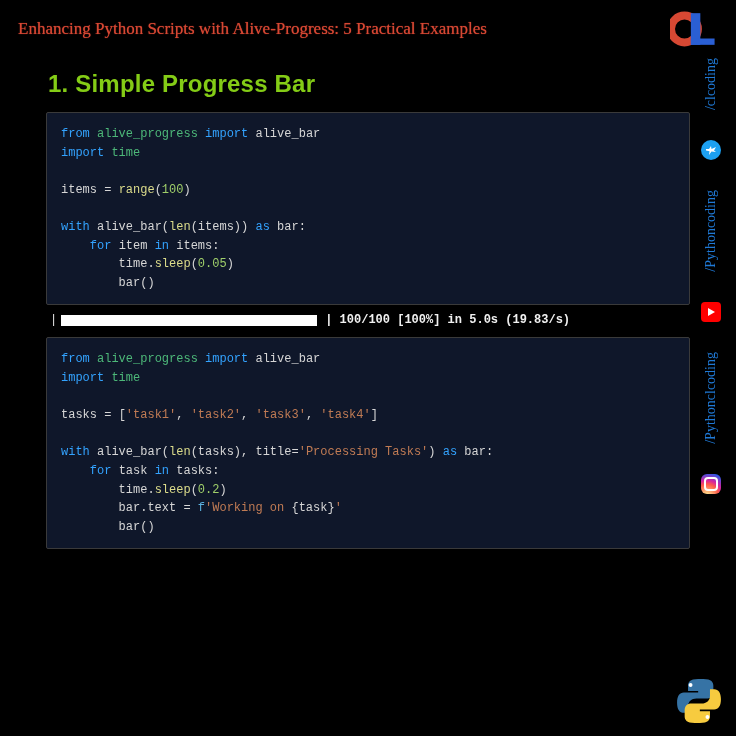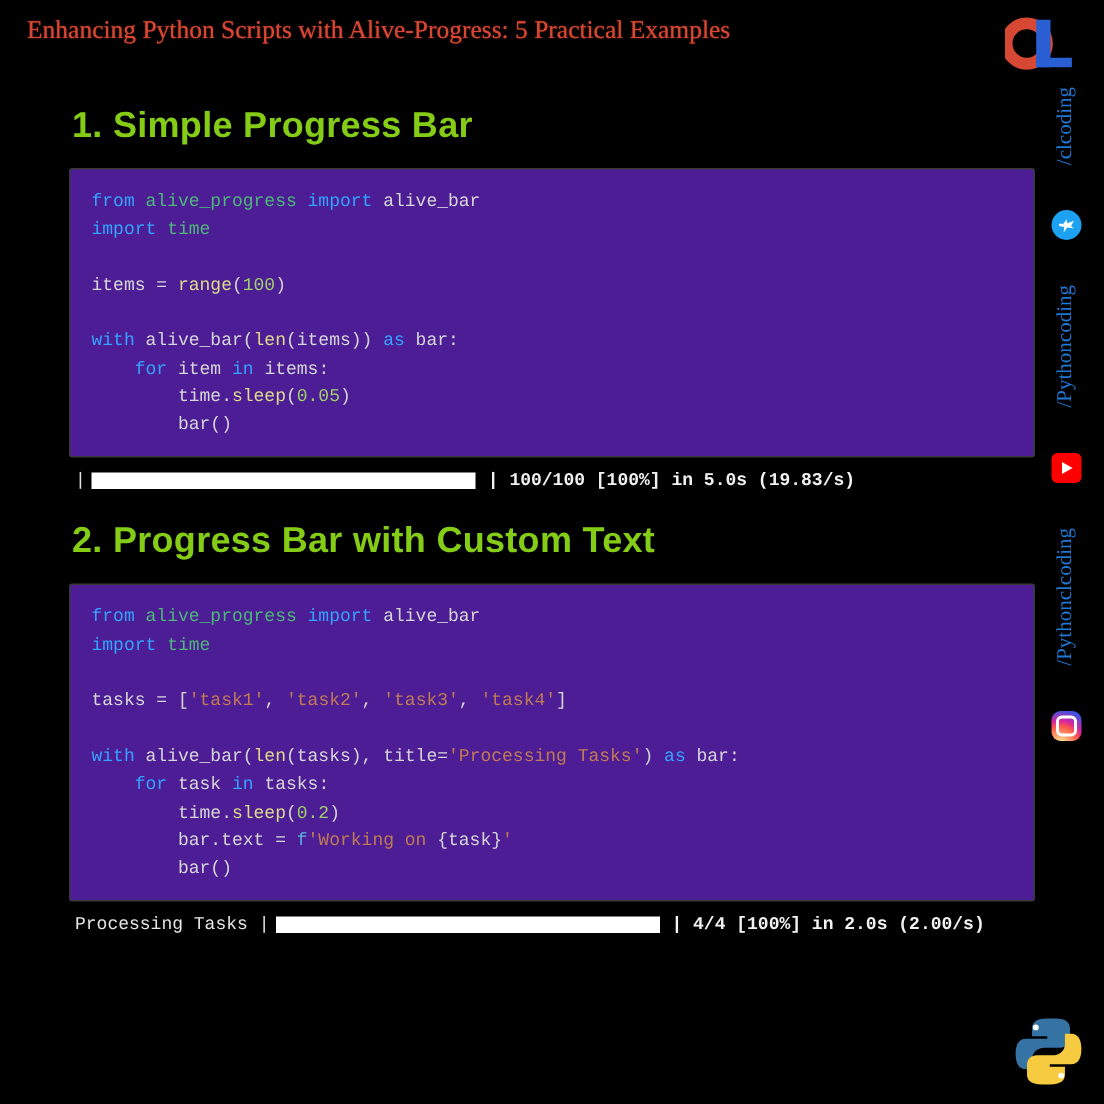--- a/index.html
+++ b/index.html
@@ -9,20 +9,21 @@
     background: #000;
     font-family: "Segoe UI", Arial, sans-serif;
     color: #e8e8e8;
     position: relative;
     overflow: hidden;
   }
   .title-bar {
     padding: 10px 18px 6px 18px;
     display: flex;
     justify-content: space-between;
+    align-items: center;
   }
   .title {
     font-family: Georgia, "Times New Roman", serif;
     font-size: 17px;
     color: #d64833;
     text-shadow: 0 0 1px #b8382b;
   }
   .logo {
     width: 48px;
     height: 38px;
@@ -33,21 +34,21 @@
     padding: 6px 46px 0 46px;
   }
   .section-title {
     font-size: 24px;
     font-weight: 700;
     color: #84cc16;
     margin: 10px 0 14px 2px;
     letter-spacing: 0.2px;
   }
   .code-block {
-    background: #4c1d95;
+    background: #0f172a;
     border: 1px solid #3a3a3a;
     border-radius: 2px;
     padding: 12px 14px;
     font-family: Consolas, "Courier New", monospace;
     font-size: 12px;
     line-height: 1.55;
     color: #d6d6d6;
     white-space: pre;
     overflow: hidden;
   }
@@ -138,36 +139,30 @@
 
 <span class="k-with">with</span> <span class="id">alive_bar</span><span class="op">(</span><span class="fn">len</span><span class="op">(</span><span class="id">items</span><span class="op">))</span> <span class="k-as">as</span> <span class="id">bar</span><span class="op">:</span>
     <span class="k-for">for</span> <span class="id">item</span> <span class="k-in">in</span> <span class="id">items</span><span class="op">:</span>
         <span class="id">time</span><span class="op">.</span><span class="fn">sleep</span><span class="op">(</span><span class="num">0.05</span><span class="op">)</span>
         <span class="id">bar</span><span class="op">()</span></div>
     <div class="output-bar">
       <span class="pipe">|</span>
       <span class="bar-fill" style="width: 256px;"></span>
       <span class="stats">| 100/100 [100%] in 5.0s (19.83/s)</span>
     </div>
-    <div class="section-title">2. Progress Bar with Custom Text</div>
     <div class="code-block"><span class="k-from">from</span> <span class="mod">alive_progress</span> <span class="k-import">import</span> <span class="id">alive_bar</span>
 <span class="k-import">import</span> <span class="mod">time</span>
 
 <span class="id">tasks</span> <span class="op">=</span> <span class="op">[</span><span class="str">'task1'</span><span class="op">, </span><span class="str">'task2'</span><span class="op">, </span><span class="str">'task3'</span><span class="op">, </span><span class="str">'task4'</span><span class="op">]</span>
 
 <span class="k-with">with</span> <span class="id">alive_bar</span><span class="op">(</span><span class="fn">len</span><span class="op">(</span><span class="id">tasks</span><span class="op">), </span><span class="id">title</span><span class="op">=</span><span class="str">'Processing Tasks'</span><span class="op">)</span> <span class="k-as">as</span> <span class="id">bar</span><span class="op">:</span>
     <span class="k-for">for</span> <span class="id">task</span> <span class="k-in">in</span> <span class="id">tasks</span><span class="op">:</span>
         <span class="id">time</span><span class="op">.</span><span class="fn">sleep</span><span class="op">(</span><span class="num">0.2</span><span class="op">)</span>
         <span class="id">bar</span><span class="op">.</span><span class="id">text</span> <span class="op">=</span> <span class="strfn">f</span><span class="str">'Working on </span><span class="op">{</span><span class="id">task</span><span class="op">}</span><span class="str">'</span>
         <span class="id">bar</span><span class="op">()</span></div>
-    <div class="output-bar">
-      <span class="pipe">Processing Tasks |</span>
-      <span class="bar-fill" style="width: 256px;"></span>
-      <span class="stats">| 4/4 [100%] in 2.0s (2.00/s)</span>
-    </div>
   </div>
 
 <div class="social-rail" id="social-rail">
     <div class="handle">/clcoding</div>
     <div class="social-icon circle twitter"></div>
     <div class="handle">/Pythoncoding</div>
     <div class="social-icon youtube"></div>
     <div class="handle">/Pythonclcoding</div>
     <div class="social-icon insta"></div>
   </div>

